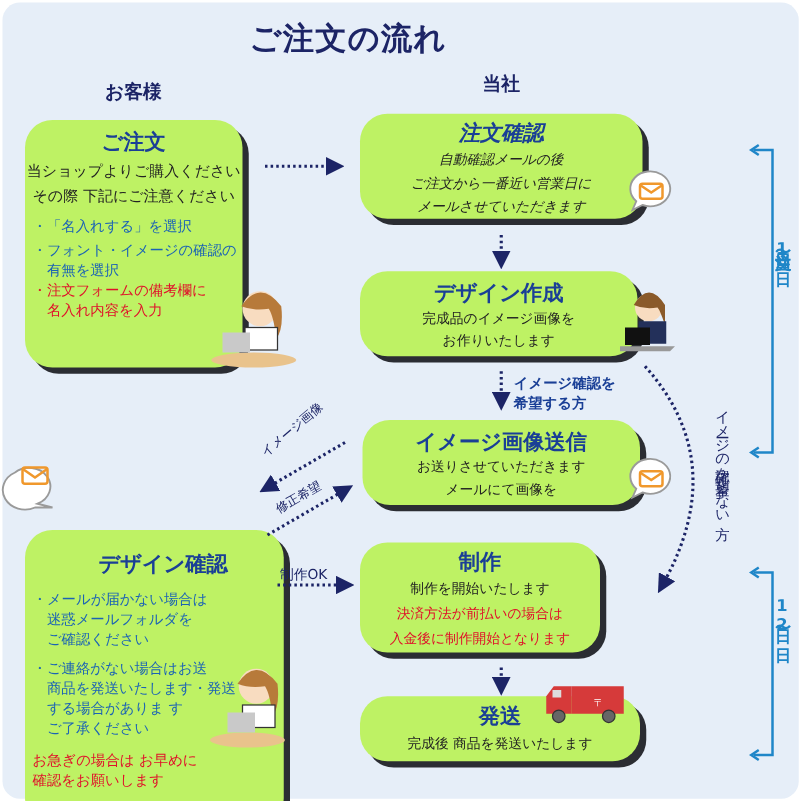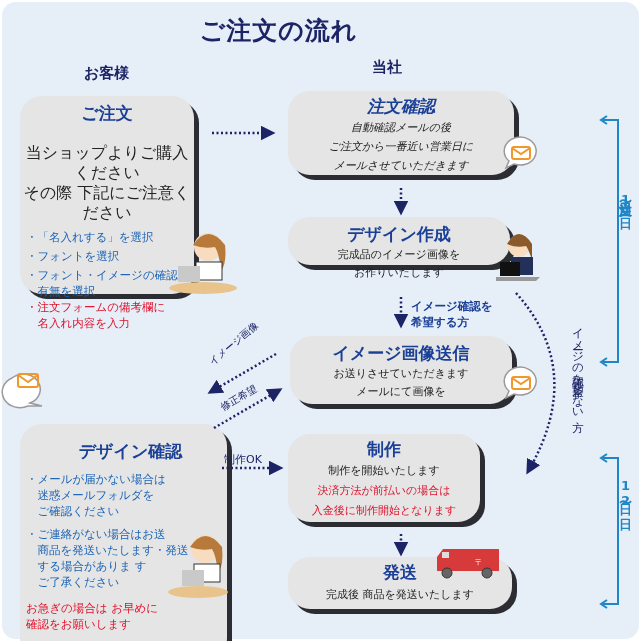--- a/index.html
+++ b/index.html
@@ -1,47 +1,46 @@
 <!DOCTYPE html>
 <html><head>
 <meta charset="utf-8">
 <style>
   html, body { margin:0; padding:0; }
   body { width:641px; height:641px; background:#ffffff; font-family:"DejaVu Sans","Liberation Sans",sans-serif; position:relative; overflow:hidden; }
   .bg { position:absolute; left:2px; top:2px; width:637px; height:637px; background:#e6eef8; border-radius:14px; }
   .abs { position:absolute; }
   .title { left:0; width:557px; top:14px; text-align:center; font-size:25px; font-weight:bold; color:#1c2466; letter-spacing:1px; }
   .colhead { font-size:15px; font-weight:bold; color:#1c2466; }
-  .card { position:absolute; background:#e5e5e5; border-radius:22px; box-shadow:5px 5px 0 #2b2d33; }
+  .card { position:absolute; background:#bef264; border-radius:22px; box-shadow:5px 5px 0 #2b2d33; }
   .card-title { text-align:center; font-weight:bold; color:#1a3f96; font-size:17px; }
   .card-text { text-align:center; color:#222; font-size:11px; line-height:18px; }
   .red { color:#e0102a; }
   .blue { color:#1b63b5; }
   .li { font-size:11.5px; line-height:16px; }
   .vtext { writing-mode:vertical-rl; text-orientation:upright; }
   svg { position:absolute; overflow:visible; }
 </style>
 </head>
 <body>
 
 <div class="bg"></div>
 
 <div class="abs title">ご注文の流れ</div>
 <div class="abs colhead" style="left:84px;top:64px;">お客様</div>
-<div class="abs colhead" style="left:372px;top:58px;">当社</div>
+<div class="abs colhead" style="left:386px;top:58px;">当社</div>
 
 <div class="card" style="left:20px;top:96px;width:174px;height:198px;">
   <div class="card-title" style="margin-top:6px;">ご注文</div>
-  <div class="card-text" style="font-size:16px;line-height:20px;margin-top:18px;">
+  <div class="card-text" style="font-size:12px;line-height:20px;margin-top:2px;">
     <div>当ショップよりご購入ください</div>
     <div>その際 下記にご注意ください</div>
   </div>
   <div style="margin:6px 0 0 6px;">
     <div class="li blue" style="margin-bottom:3px;">・「名入れする」を選択</div>
-    <div class="li blue" style="margin-bottom:3px;">・フォントを選択</div>
     <div class="li blue">・フォント・イメージの確認の</div>
     <div class="li blue" style="margin-bottom:0;">　有無を選択</div>
     <div class="li red">・注文フォームの備考欄に</div>
     <div class="li red">　名入れ内容を入力</div>
   </div>
 </div>
 
 <div class="card" style="left:20px;top:376px;width:207px;height:236px;margin-top:48px;">
   <div class="card-title" style="margin-top:16px;margin-left:14px;">デザイン確認</div>
   <div style="margin:8px 0 0 6px;">
@@ -59,21 +58,21 @@
 
 <div class="card" style="left:288px;top:91px;width:226px;height:84px;font-style:italic;">
   <div class="card-title" style="margin-top:4px;">注文確認</div>
   <div class="card-text" style="line-height:19px;">
     <div>自動確認メールの後</div>
     <div>ご注文から一番近い営業日に</div>
     <div>メールさせていただきます</div>
   </div>
 </div>
 
-<div class="card" style="left:288px;top:217px;width:222px;height:48px;">
+<div class="card" style="left:288px;top:217px;width:222px;height:68px;">
   <div class="card-title" style="margin-top:6px;">デザイン作成</div>
   <div class="card-text">
     <div>完成品のイメージ画像を</div>
     <div>お作りいたします</div>
   </div>
 </div>
 
 <div class="card" style="left:290px;top:336px;width:222px;height:68px;">
   <div class="card-title" style="margin-top:6px;">イメージ画像送信</div>
   <div class="card-text">

